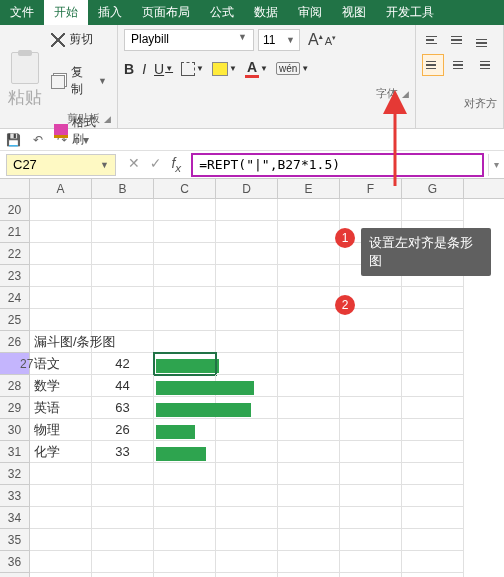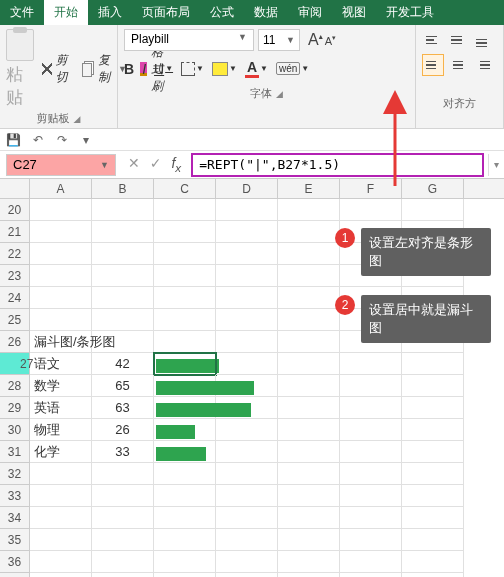--- a/index.html
+++ b/index.html
@@ -6,30 +6,30 @@
   body { background: #fff; width: 504px; height: 577px; overflow: hidden; position: relative; }
 
   
   .tabs { background: #217346; display: flex; height: 25px; align-items: stretch; }
   .tab { color: #fff; font-size: 12px; padding: 4px 10px; display: flex; align-items: center; cursor: pointer; }
   .tab.active { background: #fff; color: #217346; }
 
   
   .ribbon { background: #f3f3f3; border-bottom: 1px solid #d4d4d4; height: 104px; display: flex; }
   .group { border-right: 1px solid #d4d4d4; padding: 4px 6px 2px 6px; display: flex; flex-direction: column; position: relative; }
-  .group-label { text-align: center; font-size: 11px; color: #666; padding-top: 2px; display: flex; justify-content: center; align-items: center; gap: 4px; }
+  .group-label { text-align: center; font-size: 11px; color: #666; padding-top: 2px; display: flex; justify-content: flex-end; align-items: center; gap: 4px; }
   .group-label .launcher { font-size: 9px; color: #888; cursor: pointer; }
 
   
   .clip-top { display: flex; gap: 4px; height: 80px; }
   .paste-big { display: flex; flex-direction: column; align-items: center; justify-content: flex-end; width: 38px; color: #bbb; }
   .paste-icon { width: 28px; height: 32px; background: #eee; border: 1px solid #ccc; border-radius: 2px; margin-bottom: 2px; position: relative; }
   .paste-icon::before { content: ""; position: absolute; top: -3px; left: 6px; width: 14px; height: 6px; background: #ccc; border-radius: 2px; }
   .paste-lbl { font-size: 17px; color: #aaa; }
-  .clip-btns { display: flex; gap: 2px; font-style: italic; }
+  .clip-btns { display: flex; flex-direction: column; gap: 12px; }
   .clip-btn { display: flex; align-items: center; gap: 4px; font-size: 12px; color: #333; padding: 2px 4px; cursor: pointer; }
   .clip-btn .ic { width: 14px; height: 14px; display: inline-block; }
   .ic-cut { background: linear-gradient(45deg, transparent 45%, #555 45%, #555 55%, transparent 55%), linear-gradient(-45deg, transparent 45%, #555 45%, #555 55%, transparent 55%); }
   .ic-copy { border: 1px solid #888; box-shadow: 2px -2px 0 -1px #fff, 2px -2px 0 0 #888; width: 10px; height: 12px; margin: 2px 2px 0 0; }
   .ic-brush { background: linear-gradient(#d4a, #d4a); width: 6px; height: 14px; margin-left: 3px; border-bottom: 3px solid #c80; }
 
   
   .font-row1 { display: flex; gap: 4px; align-items: center; }
   .font-name { width: 130px; height: 22px; border: 1px solid #ccc; font-size: 12px; padding: 2px 6px; background: #fff; display: flex; align-items: flex-start; justify-content: space-between; }
   .font-size { width: 42px; height: 22px; border: 1px solid #ccc; font-size: 12px; padding: 2px 4px; background: #fff; display: flex; align-items: center; justify-content: space-between; }
@@ -56,36 +56,36 @@
   .al-center span{width:70%; align-self:center}
   .al-right span{width:70%; align-self:flex-end}
   .align-btn.hl { border-color: #f7b24a; background: #fff3e0; }
 
   
   .qat { height: 22px; display: flex; align-items: center; gap: 8px; padding: 2px 6px; border-bottom: 1px solid #e0e0e0; }
   .qat .qb { width: 16px; height: 16px; display: flex; align-items: center; justify-content: center; color: #666; font-size: 12px; cursor: pointer; }
 
   
   .fxbar { display: flex; align-items: center; height: 28px; border-bottom: 1px solid #ccc; }
-  .namebox { width: 110px; height: 22px; border: 1px solid #ccc; margin: 0 6px; padding: 2px 6px; font-size: 13px; display: flex; align-items: center; justify-content: space-between; background: #fca5a5; }
+  .namebox { width: 110px; height: 22px; border: 1px solid #ccc; margin: 0 6px; padding: 2px 6px; font-size: 13px; display: flex; align-items: center; justify-content: space-between; background: #fef9c3; }
   .fx-btns { display: flex; gap: 10px; padding: 0 6px; color: #999; font-size: 14px; }
   .fx-btns .ok { color: #999; } .fx-btns .fx { font-style: italic; color: #555; }
   .formula-wrap { flex: 1; margin: 0 4px; border: 2px solid #b321b3; height: 24px; display: flex; align-items: center; background: #fff; }
   .formula-wrap input { border: none; outline: none; width: 100%; font-size: 13px; padding: 2px 6px; font-family: Consolas, monospace; }
   .formula-exp { width: 16px; text-align: center; color: #888; font-size: 10px; border-left: 1px solid #ddd; height: 22px; line-height: 22px; cursor: pointer; }
 
   
   .sheet { position: relative; }
   .colhdr { display: flex; height: 20px; background: #f3f3f3; border-bottom: 1px solid #ccc; }
   .corner { width: 30px; border-right: 1px solid #ccc; background: #f3f3f3; }
   .ch { width: 62px; border-right: 1px solid #ccc; text-align: center; font-size: 12px; color: #555; line-height: 20px; }
   .rows { }
   .row { display: flex; height: 22px; }
   .rh { width: 30px; background: #f3f3f3; border-right: 1px solid #ccc; border-bottom: 1px solid #ccc; text-align: center; font-size: 12px; color: #555; line-height: 22px; }
-  .rh.sel { background: #5eead4; padding-left: 20px; }
+  .rh.sel { background: #c4b5fd; padding-left: 20px; }
   .cell { width: 62px; border-right: 1px solid #e0e0e0; border-bottom: 1px solid #e0e0e0; font-size: 13px; line-height: 22px; padding: 0 4px; overflow: hidden; white-space: nowrap; color: #333; }
   .cell.num { text-align: center; }
   .cell.bar { color: #2ea44f; font-family: monospace; letter-spacing: -1px; padding: 0 2px; }
   .bar-fill { display: inline-block; height: 14px; background: #2ea44f; vertical-align: middle; margin-top: 3px; }
   .cell.active { outline: 2px solid #217346; outline-offset: -1px; }
 
   
   .arrow { position: absolute; pointer-events: none; }
   .arrow svg { overflow: visible; }
 
@@ -331,21 +331,21 @@
         <div class="cell num">42</div>
         <div class="cell bar active" style="overflow: visible;"><span class="bar-fill" style="width: 63px;"></span></div>
         <div class="cell"></div>
         <div class="cell"></div>
         <div class="cell"></div>
         <div class="cell"></div>
       </div>
       <div class="row">
         <div class="rh">28</div>
         <div class="cell">数学</div>
-        <div class="cell num">65</div>
+        <div class="cell num">44</div>
         <div class="cell bar" style="overflow: visible;"><span class="bar-fill" style="width: 97.5px;"></span></div>
         <div class="cell"></div>
         <div class="cell"></div>
         <div class="cell"></div>
         <div class="cell"></div>
       </div>
       <div class="row">
         <div class="rh">29</div>
         <div class="cell">英语</div>
         <div class="cell num">63</div>
@@ -448,14 +448,13 @@
     <line x1="15" y1="88" x2="15" y2="4" stroke="#e53935" stroke-width="3" marker-end="url(#ah)"></line>
   </svg>
 </div>
 
 <div class="callout" style="left:335px; top:228px;">
   <div class="num">1</div>
   <div class="txt">设置左对齐是条形图</div>
 </div>
 <div class="callout" style="left:335px; top:295px;">
   <div class="num">2</div>
-  <div class="txt">设置居中就是漏斗图</div>
 </div>
 
 </body></html>

